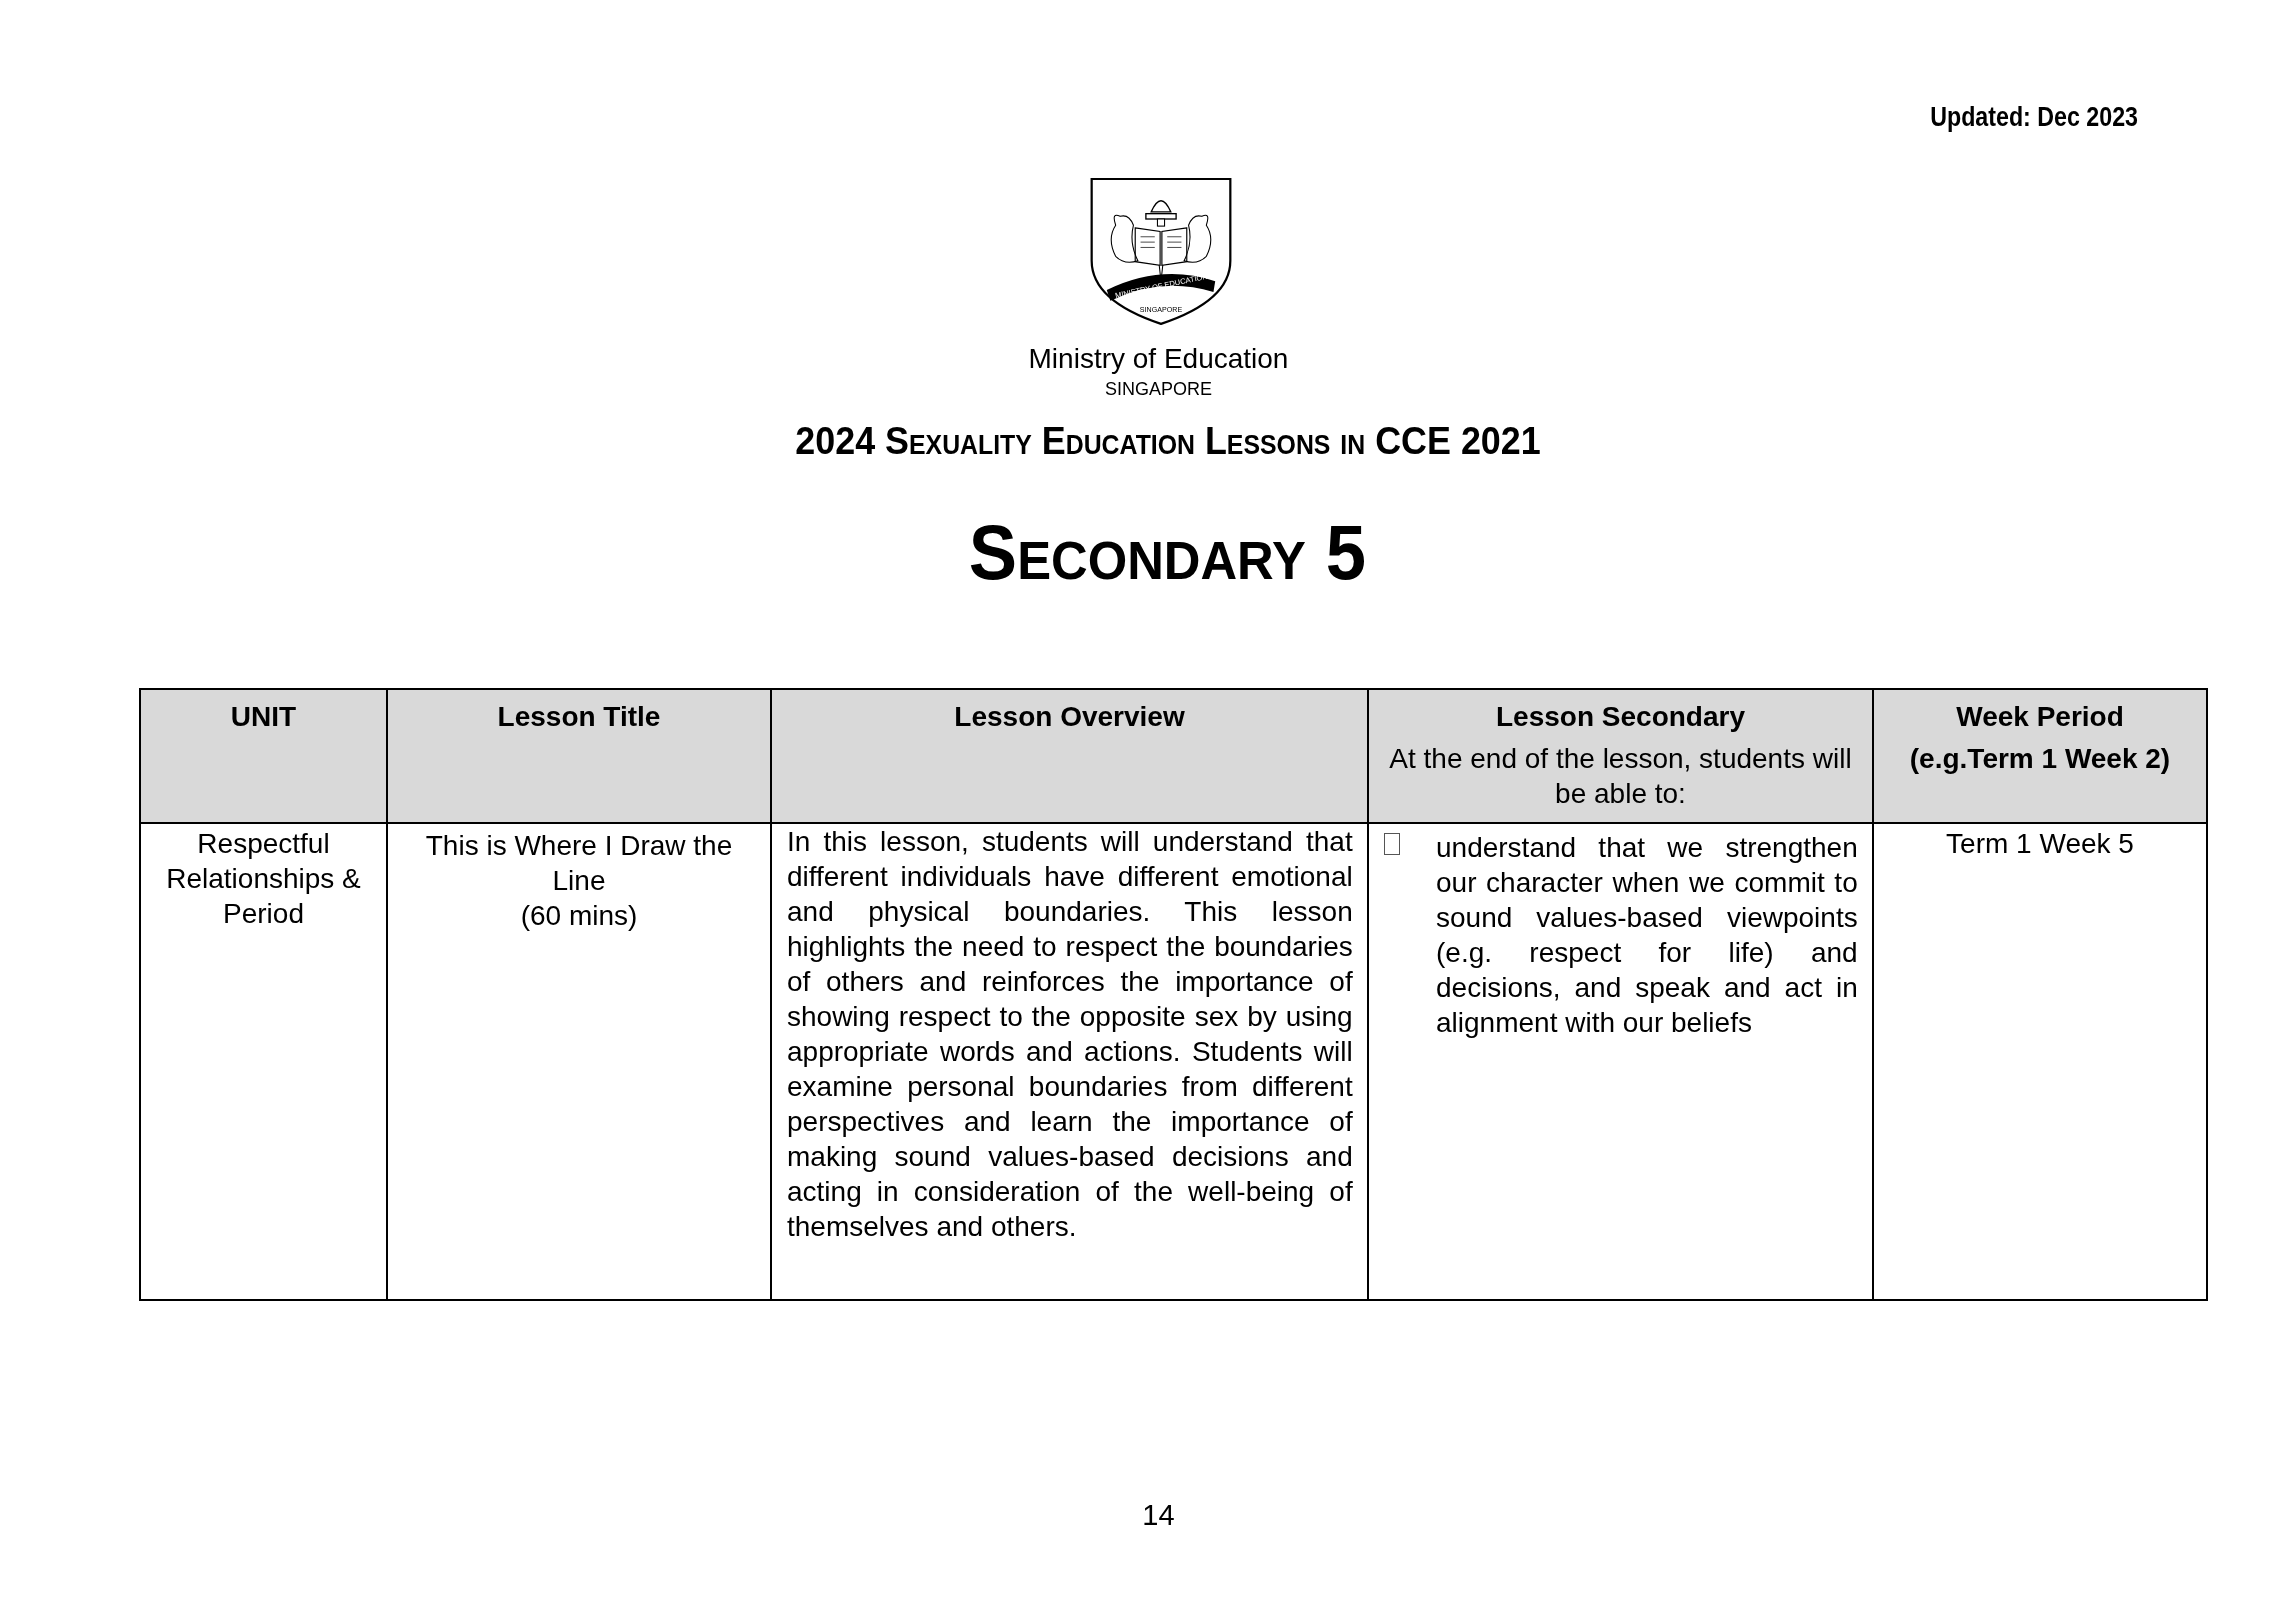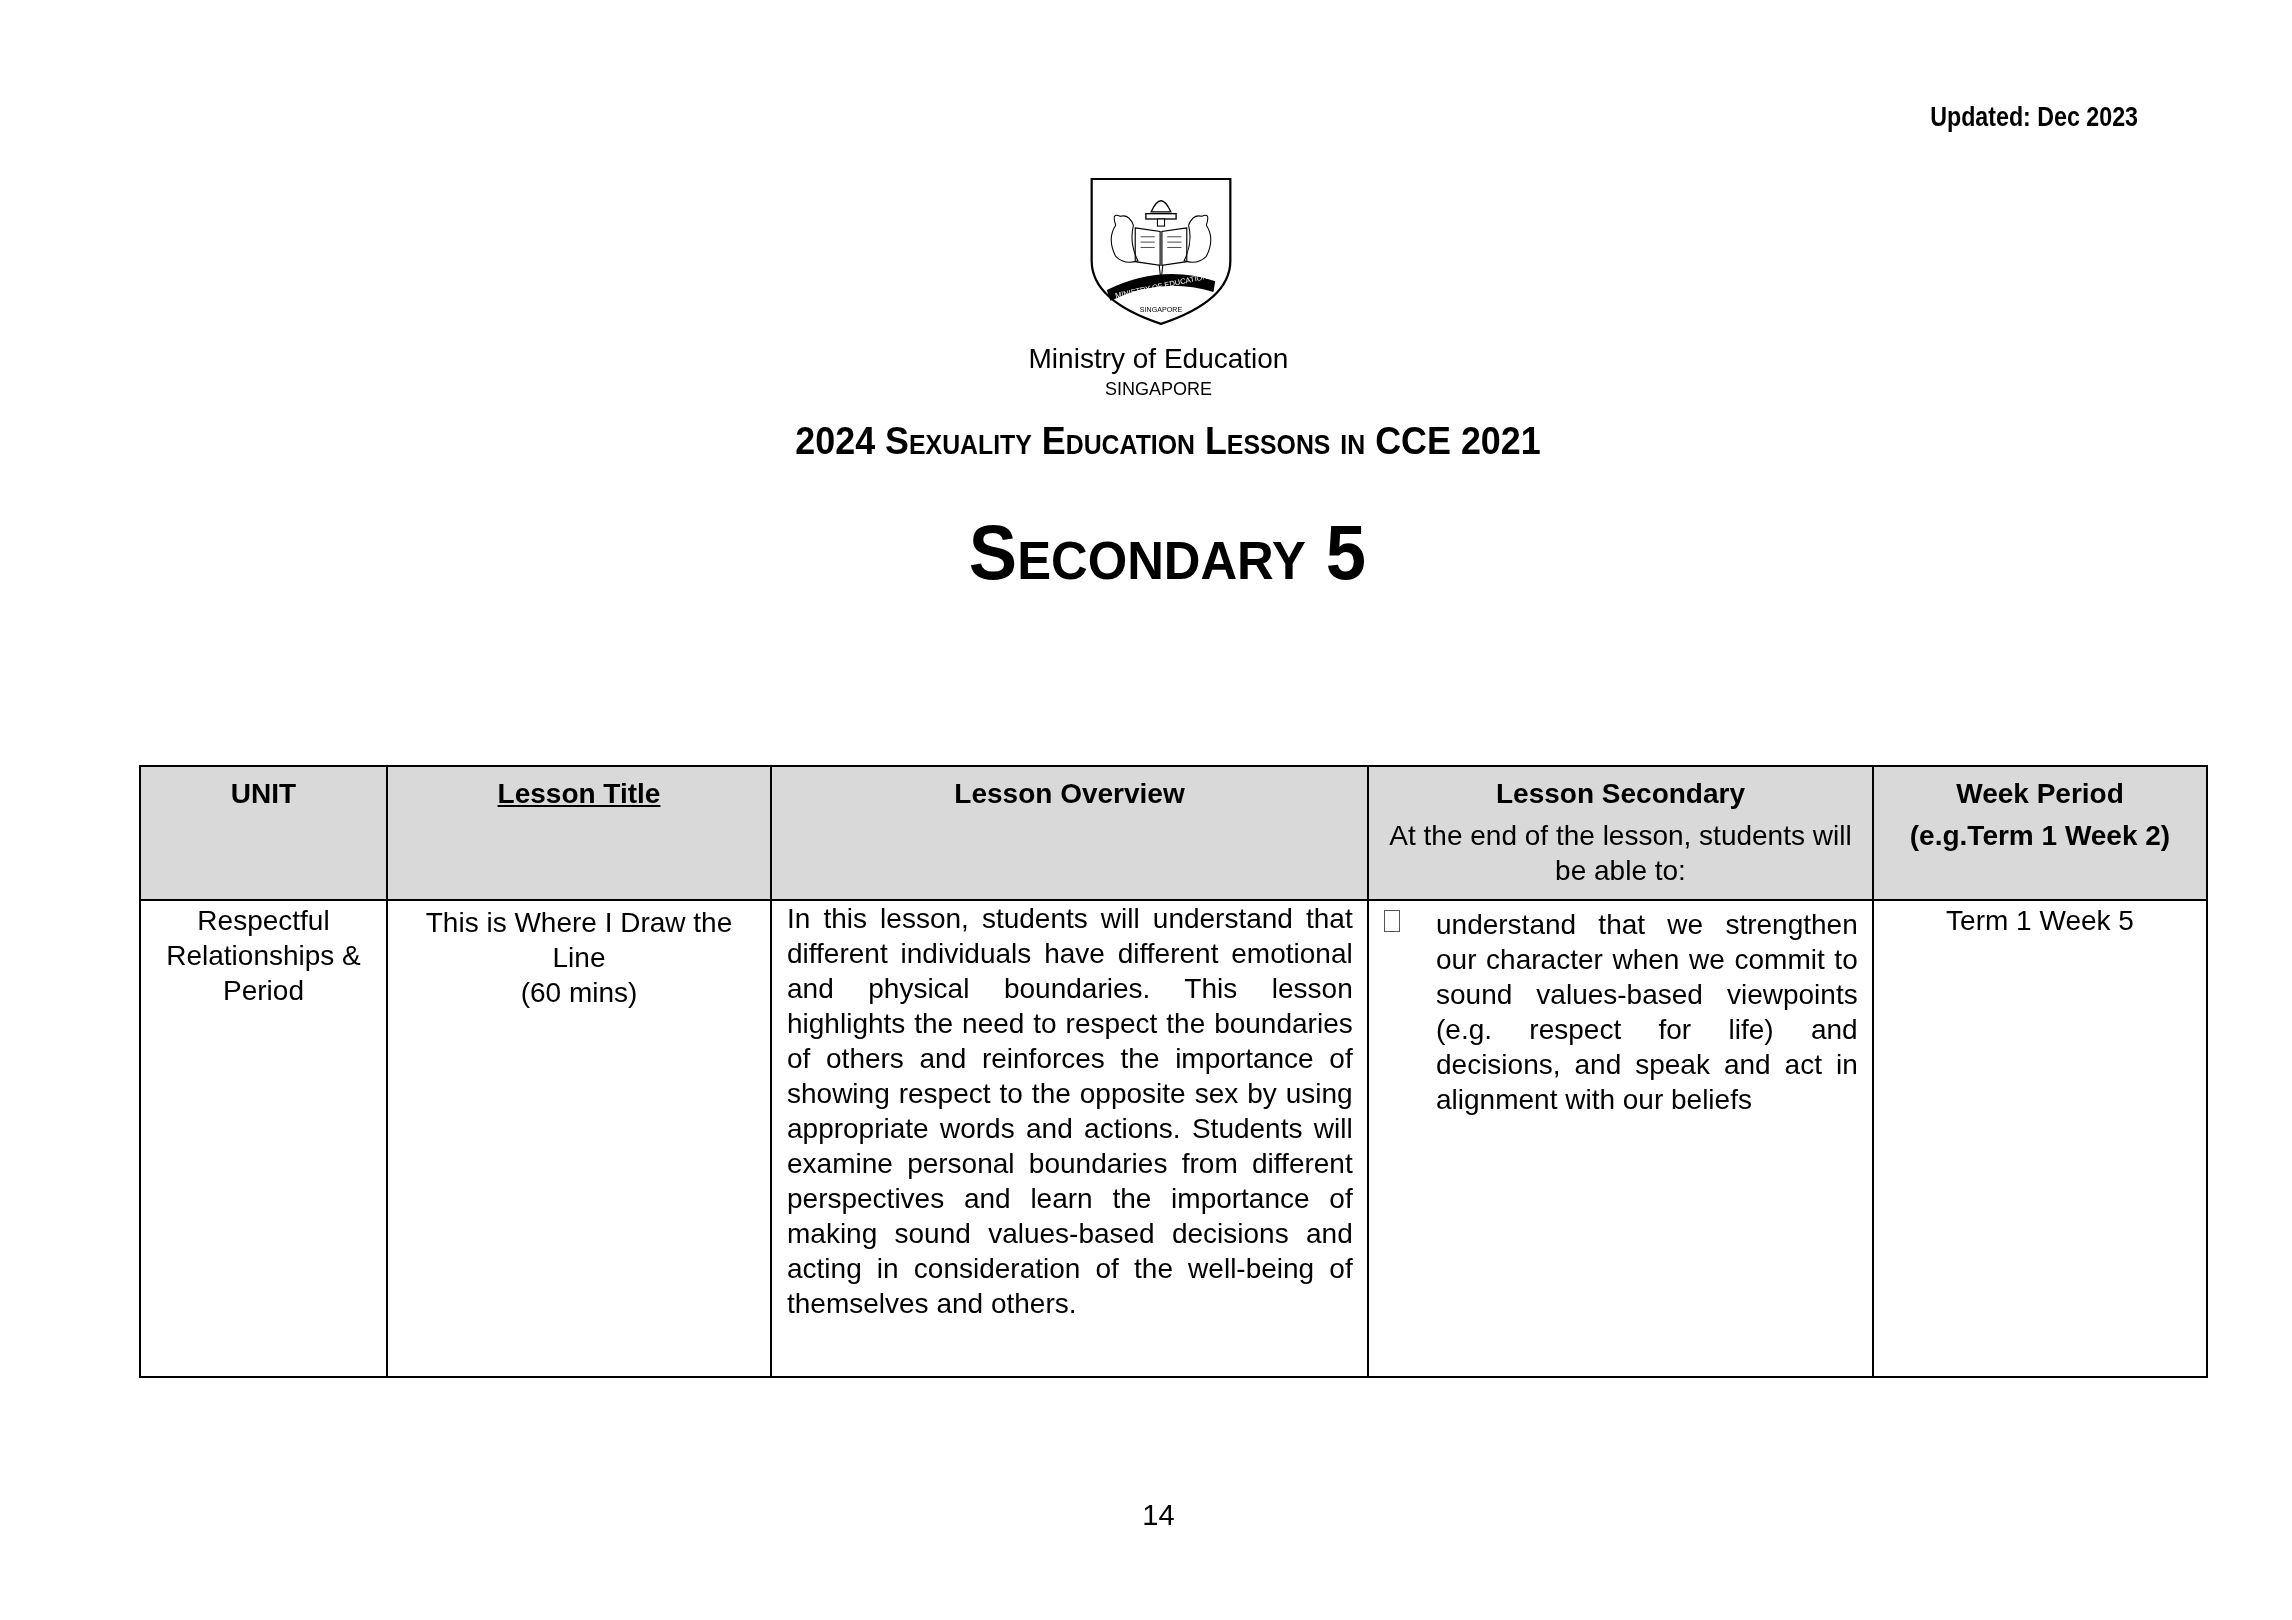--- a/index.html
+++ b/index.html
@@ -8,26 +8,26 @@
   .abs { position:absolute; }
   #updated { left:1871px; top:102px; width:267px; text-align:right; font-size:27px; font-weight:bold;
              transform:scaleX(0.86); transform-origin:right center; }
   #logo { left:1089px; top:176px; width:144px; height:150px; }
   #ministry { left:891px; top:343px; width:535px; text-align:center; font-size:28px; }
   #singapore { left:891px; top:379px; width:535px; text-align:center; font-size:18px; }
   #doc-title { left:446px; top:419px; width:1444px; text-align:center; font-size:39px; font-weight:bold;
                font-variant:small-caps; transform:scaleX(0.92); }
   #doc-subtitle { left:624px; top:508px; width:1087px; text-align:center; font-size:77px; font-weight:bold;
                   font-variant:small-caps; transform:scaleX(0.94); }
-  table#lessons { position:absolute; left:139px; top:765px; width:2058px; border-collapse:collapse;
+  table#lessons { position:absolute; left:139px; top:688px; width:2058px; border-collapse:collapse;
                   table-layout:fixed; }
   #lessons th, #lessons td { border:2.7px solid #000; vertical-align:top; font-size:28px; line-height:35px; padding:0; }
   #lessons th { background:#d9d9d9; height:123px; font-weight:bold; padding-top:9px; text-align:center; }
   #lessons td { height:471px; padding-top:2px; }
-  .c1 { width:245px; } .c2 { width:382px;text-decoration:underline; } .c3 { width:595px; } .c4 { width:503px; } .c5 { width:332px; }
+  .c1 { width:245px; } .c2 { width:382px; } .c3 { width:595px; } .c4 { width:503px; } .c5 { width:332px; }
   .th-sub { font-weight:normal; display:block; padding:7.1px 18px 0 18px; }
   .center { text-align:center; }
   .justify { text-align:justify; padding:0 14.3px 0 15px !important; }
   .obj { display:flex; padding:3.6px 14.3px 0 15px !important; }
   .bullet { width:16px; height:21.4px; border:1.3px solid #555; margin:3.6px 36px 0 0; flex:none; box-sizing:border-box; }
   .obj-text { text-align:justify; flex:1; }
   #page-number { left:1132px; top:1499px; width:53px; text-align:center; font-size:29px; }
 </style>
 </head>
 <body>

